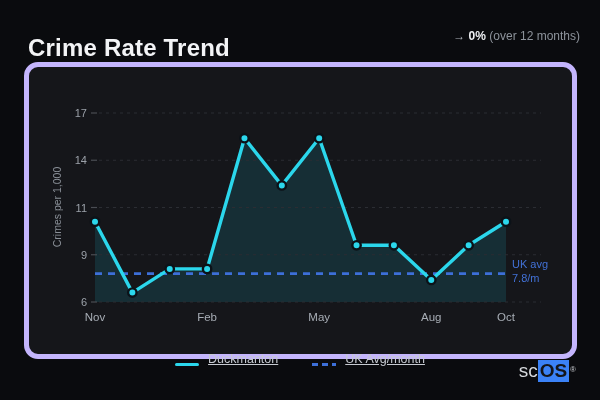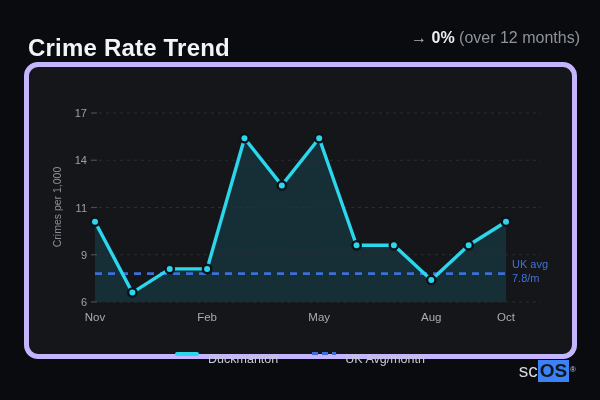--- a/index.html
+++ b/index.html
@@ -8,21 +8,21 @@
     background:#0a0b0e;
     font-family:"Liberation Sans",sans-serif;
     color:#e8eaed;
   }
   .header-title{
     position:absolute;left:28px;top:18px;
     font-size:24px;font-weight:700;color:#f3f4f6;letter-spacing:.2px;
   }
   .header-meta{
     position:absolute;right:20px;top:29px;
-    font-size:16px;color:#8d939b;white-space:nowrap;
+    font-size:12px;color:#8d939b;white-space:nowrap;
   }
   .meta-arrow{color:#aeb3ba;}
   .meta-value{color:#edeff2;font-weight:700;}
   .chart-card{
     position:absolute;left:24px;top:62px;width:553px;height:297px;
     background:#15161a;border:5px solid #c4b5fd;border-radius:14px;
     box-sizing:border-box;
   }
   .chart-svg{position:absolute;left:0;top:0;}
   .chart-svg text{font-family:"Liberation Sans",sans-serif;}
@@ -33,21 +33,21 @@
   }
   .annotation{
     position:absolute;left:483px;top:190px;
     font-size:11px;line-height:14px;color:#4271d6;white-space:nowrap;
   }
   .legend{
     position:absolute;left:0;top:352px;width:100%;
     display:flex;justify-content:center;align-items:center;gap:34px;
     font-size:12.5px;color:#c6cad1;
   }
-  .legend-item{display:flex;align-items:flex-start;gap:9px;}
+  .legend-item{display:flex;align-items:flex-end;gap:9px;text-decoration:underline;}
   .swatch-line{width:24px;height:3.5px;border-radius:2px;}
   .swatch-dash{width:24px;height:3px;}
   .logo{
     position:absolute;right:24px;top:360px;
     font-size:19px;color:#d6d9dd;display:flex;align-items:center;line-height:1.15;
   }
   .logo-os{background:#3b82f6;color:#141519;font-weight:700;padding:0 2px;}
   .logo-reg{font-size:8px;margin-top:-2px;margin-left:1px;color:#c9ccd1;}
 </style>
 </head>

